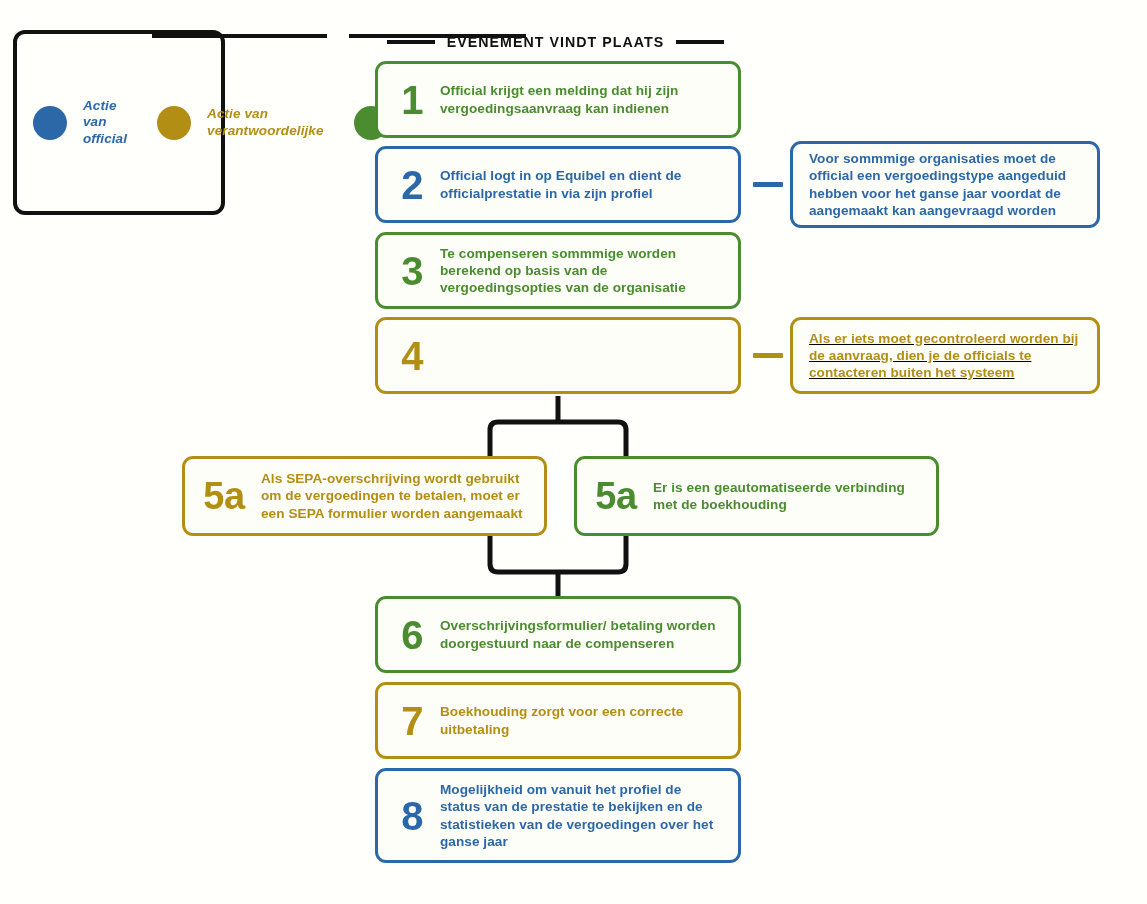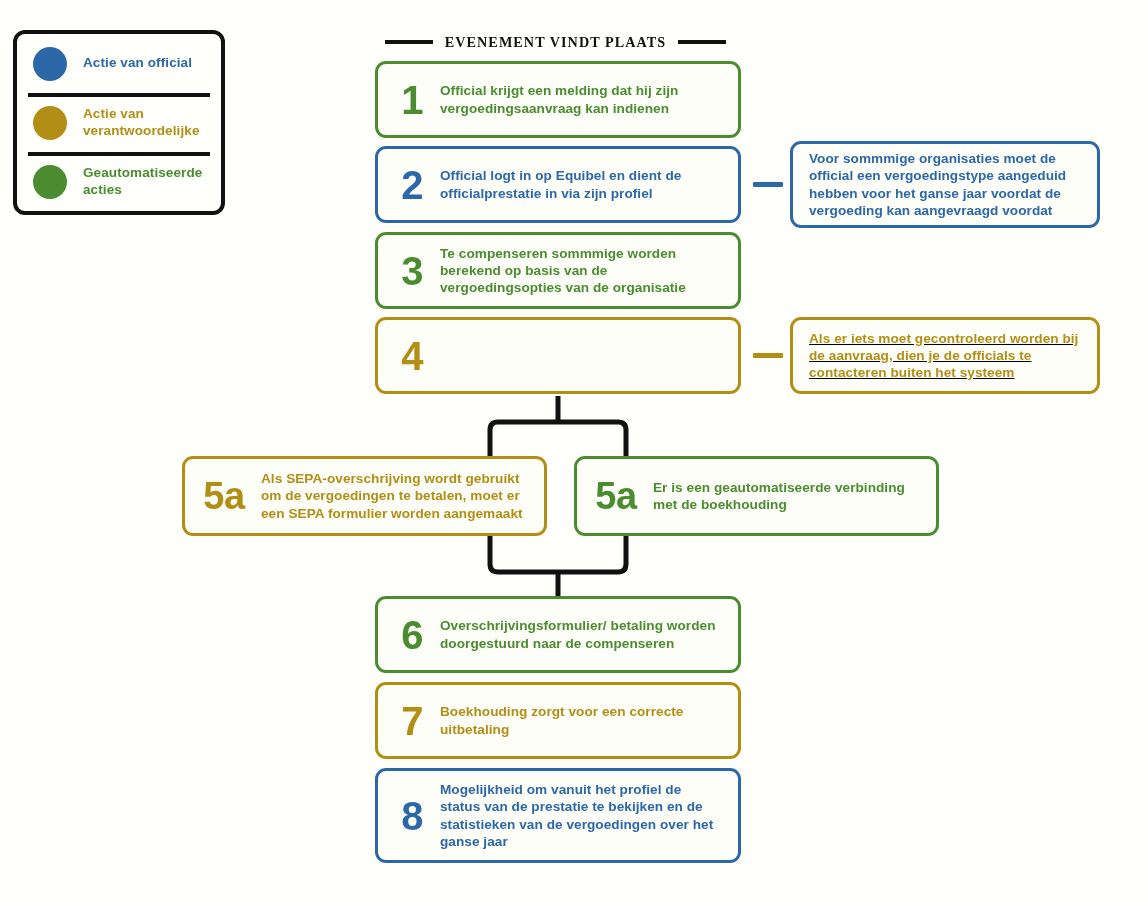--- a/index.html
+++ b/index.html
@@ -27,21 +27,22 @@
     position: absolute;
     left: 13px;
     top: 30px;
     width: 212px;
     height: 185px;
     border: 4px solid #111111;
     border-radius: 12px;
     background: #fffffb;
     box-sizing: border-box;
     display: flex;
-    flex-direction: column;
+    flex-direction: row;
+    font-style: italic;
   }
   .legend-row {
     flex: 1 1 0;
     display: flex;
     align-items: center;
     padding: 0 14px 0 16px;
     box-sizing: border-box;
     position: relative;
   }
   .legend-row + .legend-row::before {
@@ -71,21 +72,20 @@
   .banner {
     position: absolute;
     left: 398px;
     top: 31px;
     width: 315px;
     height: 22px;
     display: flex;
     align-items: center;
     justify-content: center;
     gap: 12px;
-    font-family: Liberation Serif, serif;
   }
   .banner .rule {
     height: 4px;
     background: #111111;
     flex: 0 0 48px;
   }
   .banner .banner-text {
     font-size: 14.2px;
     font-weight: bold;
     letter-spacing: 1.05px;
@@ -198,21 +198,21 @@
   </div>
 
   <div class="step c-blue" style="left:375px; top:146px; width:366px; height:77px;">
     <span class="num">2</span>
     <span class="body">Official logt in op Equibel en dient de officialprestatie in via zijn profiel</span>
   </div>
 
   <div class="dash" style="left:753px; top:182px; width:30px; background:#2C67A8;"></div>
 
   <div class="note c-blue" style="left:790px; top:141px; width:310px; height:87px;">
-    <span class="body" style="color:#2C67A8">Voor sommmige organisaties moet de official een vergoedingstype aangeduid hebben voor het ganse jaar voordat de vergoeding kan aangevraagd voordat</span>
+    <span class="body" style="color:#2C67A8">Voor sommmige organisaties moet de official een vergoedingstype aangeduid hebben voor het ganse jaar voordat de aangemaakt kan aangevraagd worden</span>
   </div>
 
   <div class="step c-green" style="left:375px; top:232px; width:366px; height:77px;">
     <span class="num">3</span>
     <span class="body">Te compenseren sommmige worden berekend op basis van de vergoedingsopties van de organisatie</span>
   </div>
 
   <div class="step c-gold" style="left:375px; top:317px; width:366px; height:77px;">
     <span class="num">4</span>
   </div>

